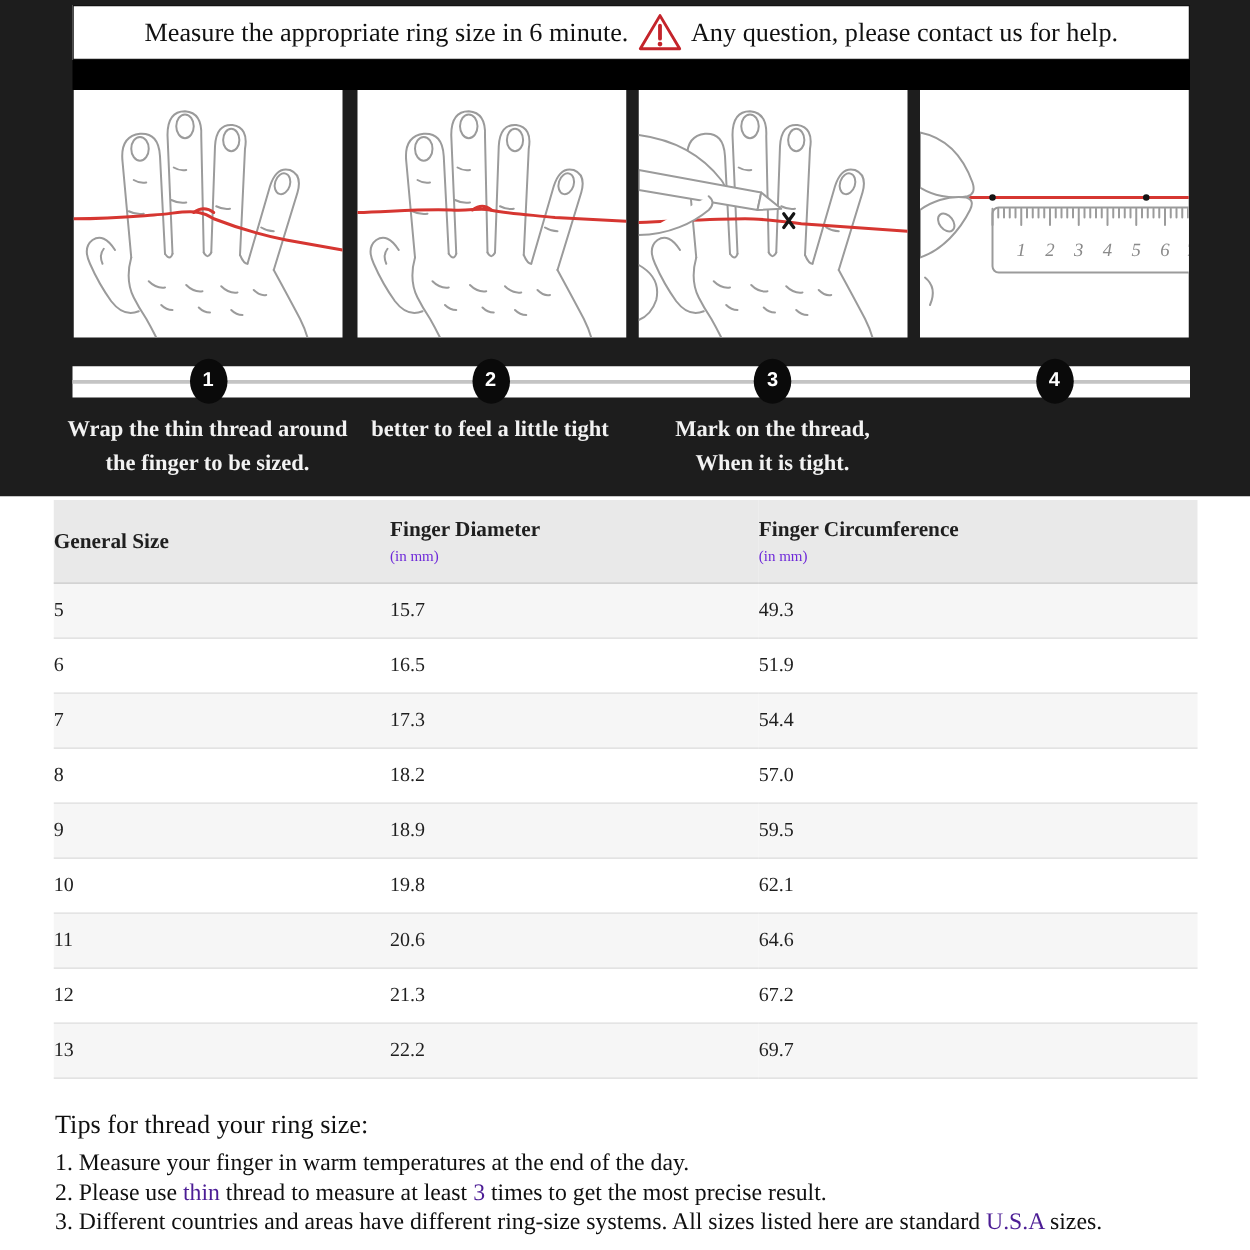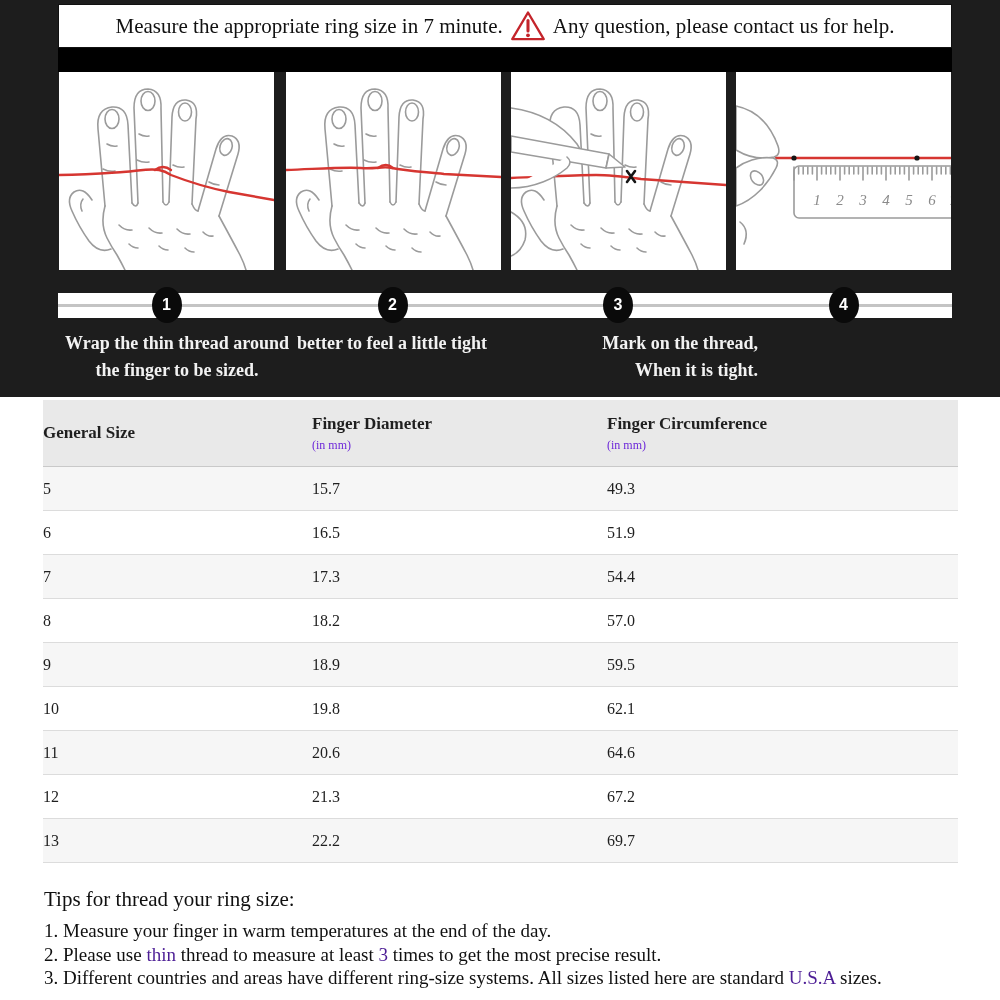--- a/index.html
+++ b/index.html
@@ -44,21 +44,21 @@
 </head>
 <body>
 
 <div id="canvas">
 
   <div class="dark-section">
 
     <div class="black-band"></div>
 
     <div class="banner">
-      <span>Measure the appropriate ring size in 7 minute.</span>
+      <span>Measure the appropriate ring size in 6 minute.</span>
       <svg width="36" height="34" viewBox="0 0 40 36">
         <path d="M20,3 L37.5,32.5 L2.5,32.5 Z" fill="none" stroke="#c4242b" stroke-width="2.6" stroke-linejoin="round"></path>
         <line x1="20" y1="12" x2="20" y2="23.5" stroke="#c4242b" stroke-width="3.4" stroke-linecap="round"></line>
         <circle cx="20" cy="28.3" r="2.1" fill="#c4242b"></circle>
       </svg>
       <span>Any question, please contact us for help.</span>
     </div>
 
     <div class="panel" style="left:59px;">
       <svg width="215" height="198" viewBox="0 0 215 198">
@@ -157,28 +157,28 @@
     </div>
 
     <div class="stepbar">
       <div class="stepline"></div>
       <div class="step-circle" style="left:93.5px;">1</div>
       <div class="step-circle" style="left:319.5px;">2</div>
       <div class="step-circle" style="left:545px;">3</div>
       <div class="step-circle" style="left:770.5px;">4</div>
     </div>
 
-    <div class="caption" style="left:37px;">
+    <div class="caption" style="left:26px;">
       <div>Wrap the thin thread around</div>
       <div>the finger to be sized.</div>
     </div>
     <div class="caption" style="left:252px;">
       <div>better to feel a little tight</div>
     </div>
-    <div class="caption" style="left:478px;text-align:right;">
+    <div class="caption" style="left:478px;">
       <div>Mark on the thread,</div>
       <div>When it is tight.</div>
     </div>
     <div class="caption" style="left:703px;">
     </div>
   </div>
 
   <table class="size-table">
     <colgroup>
         <col style="width:269px">

